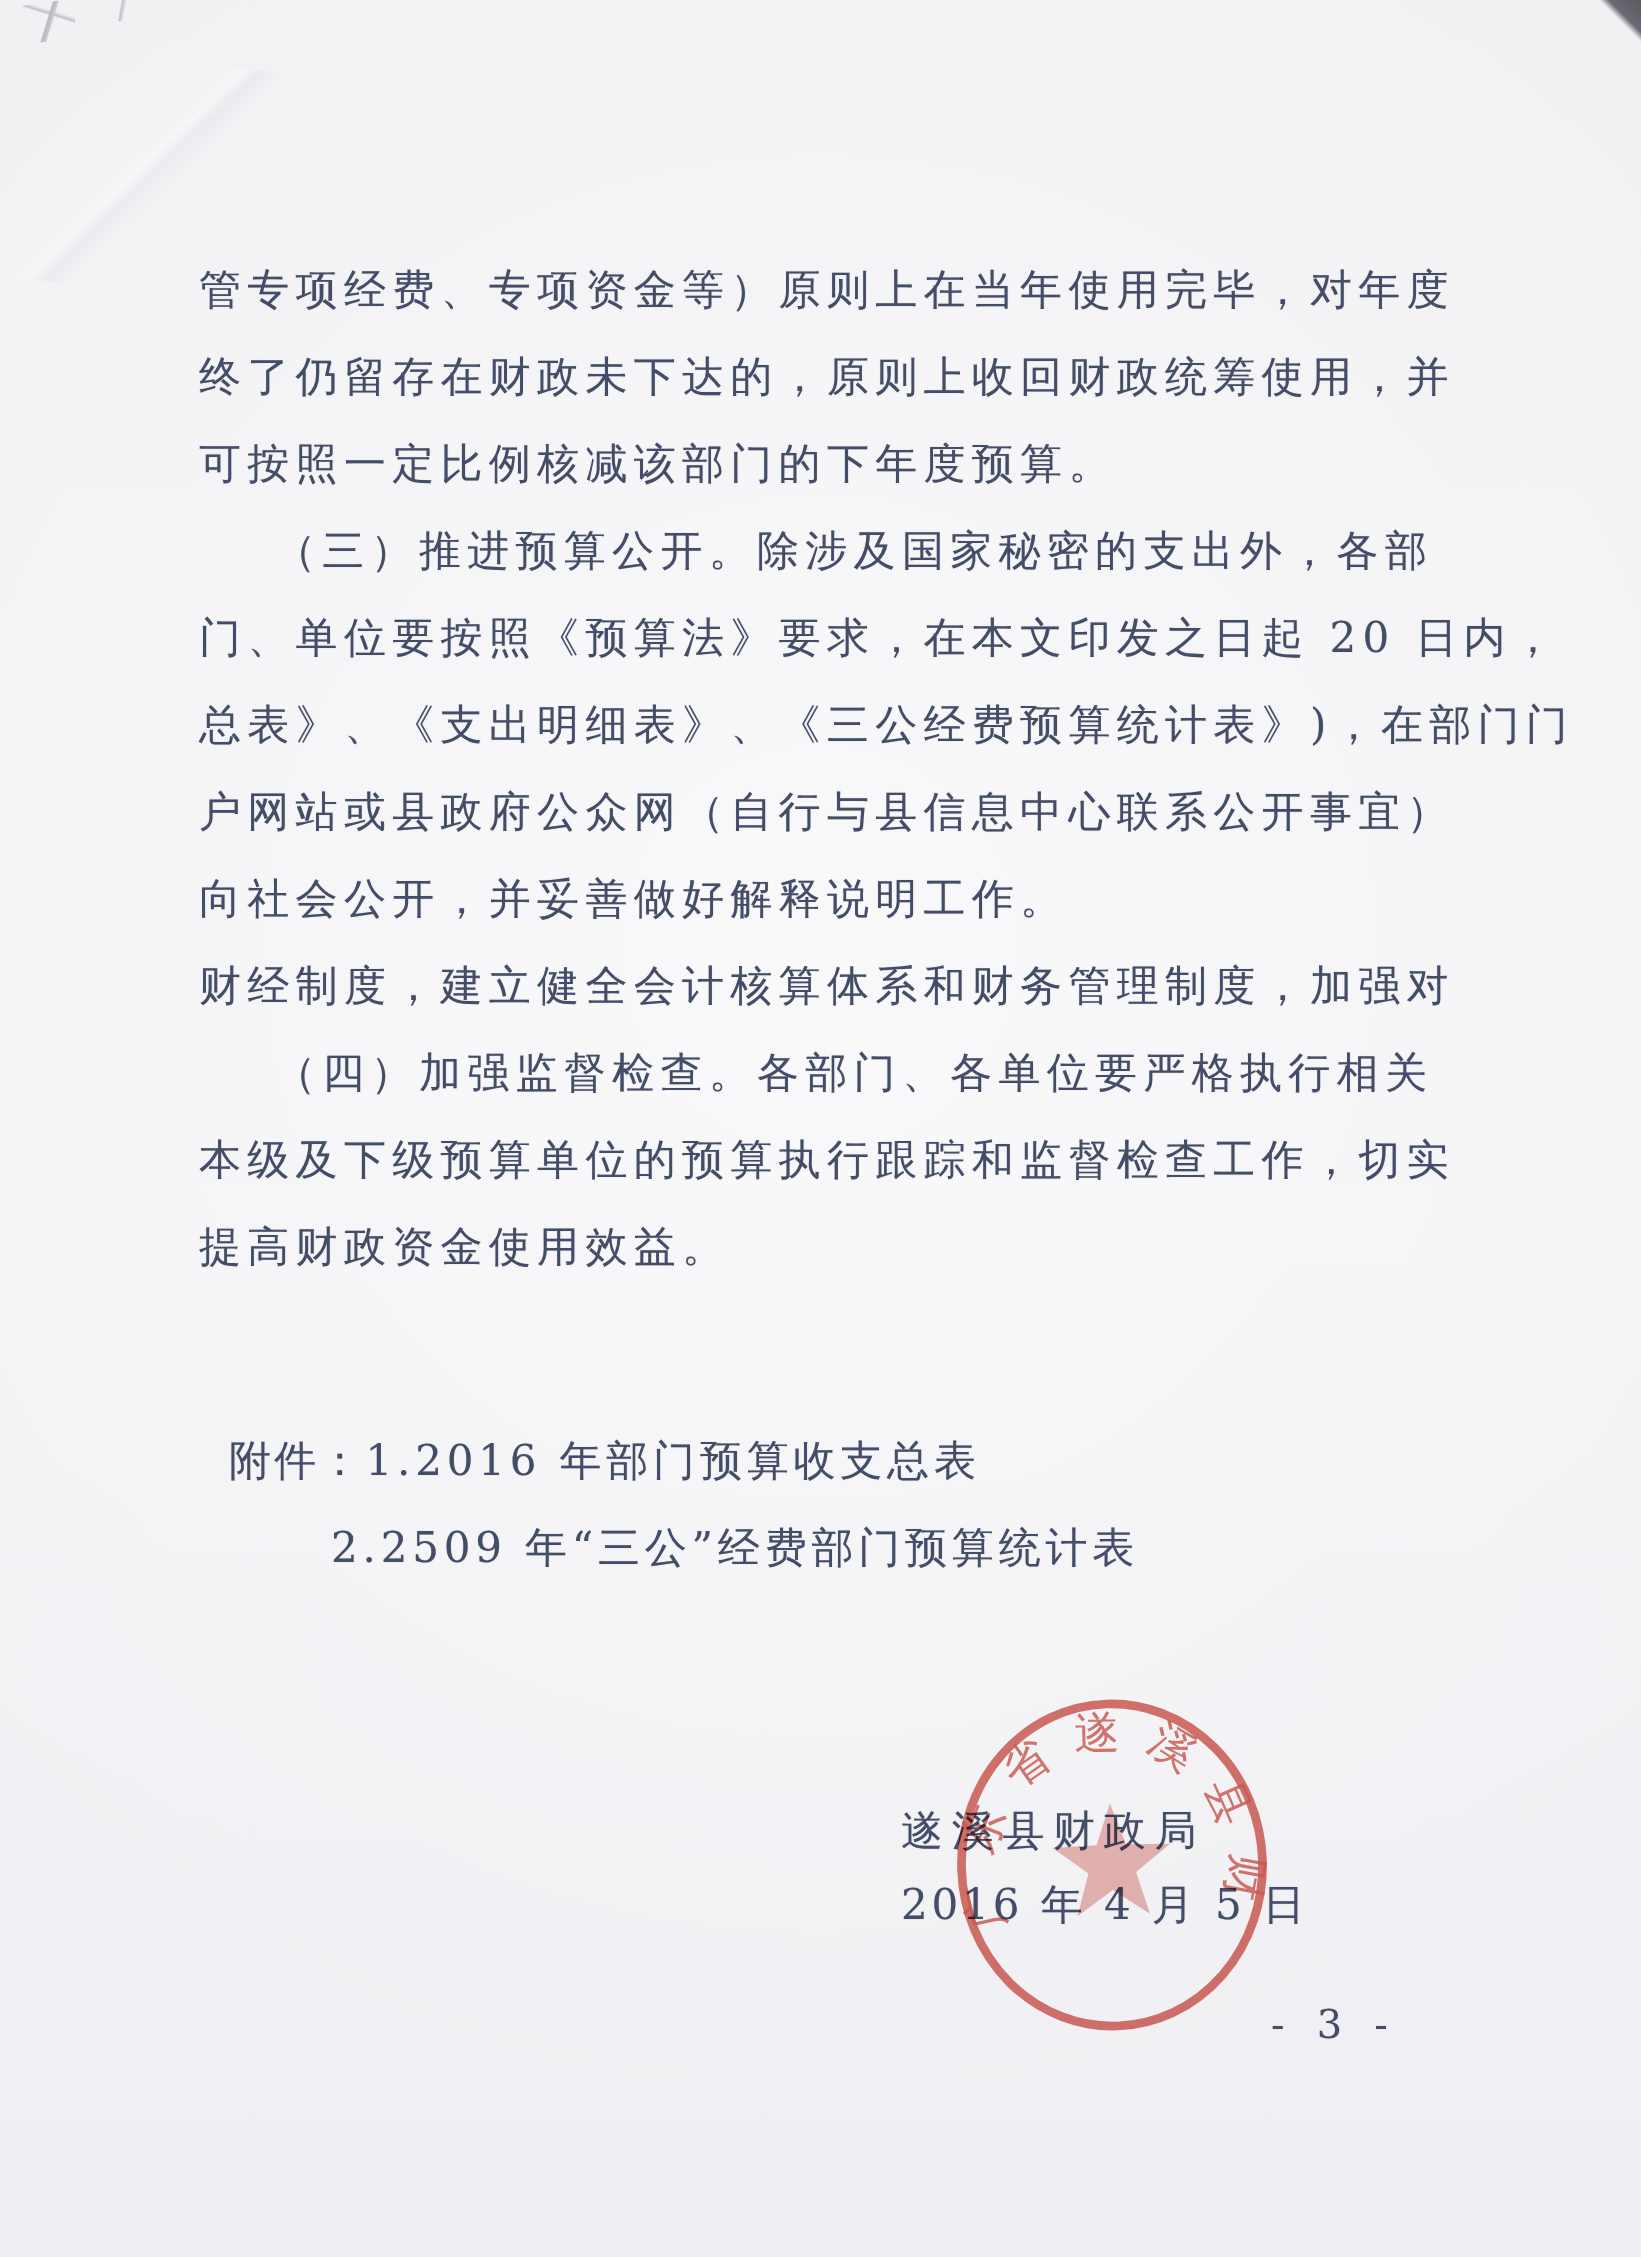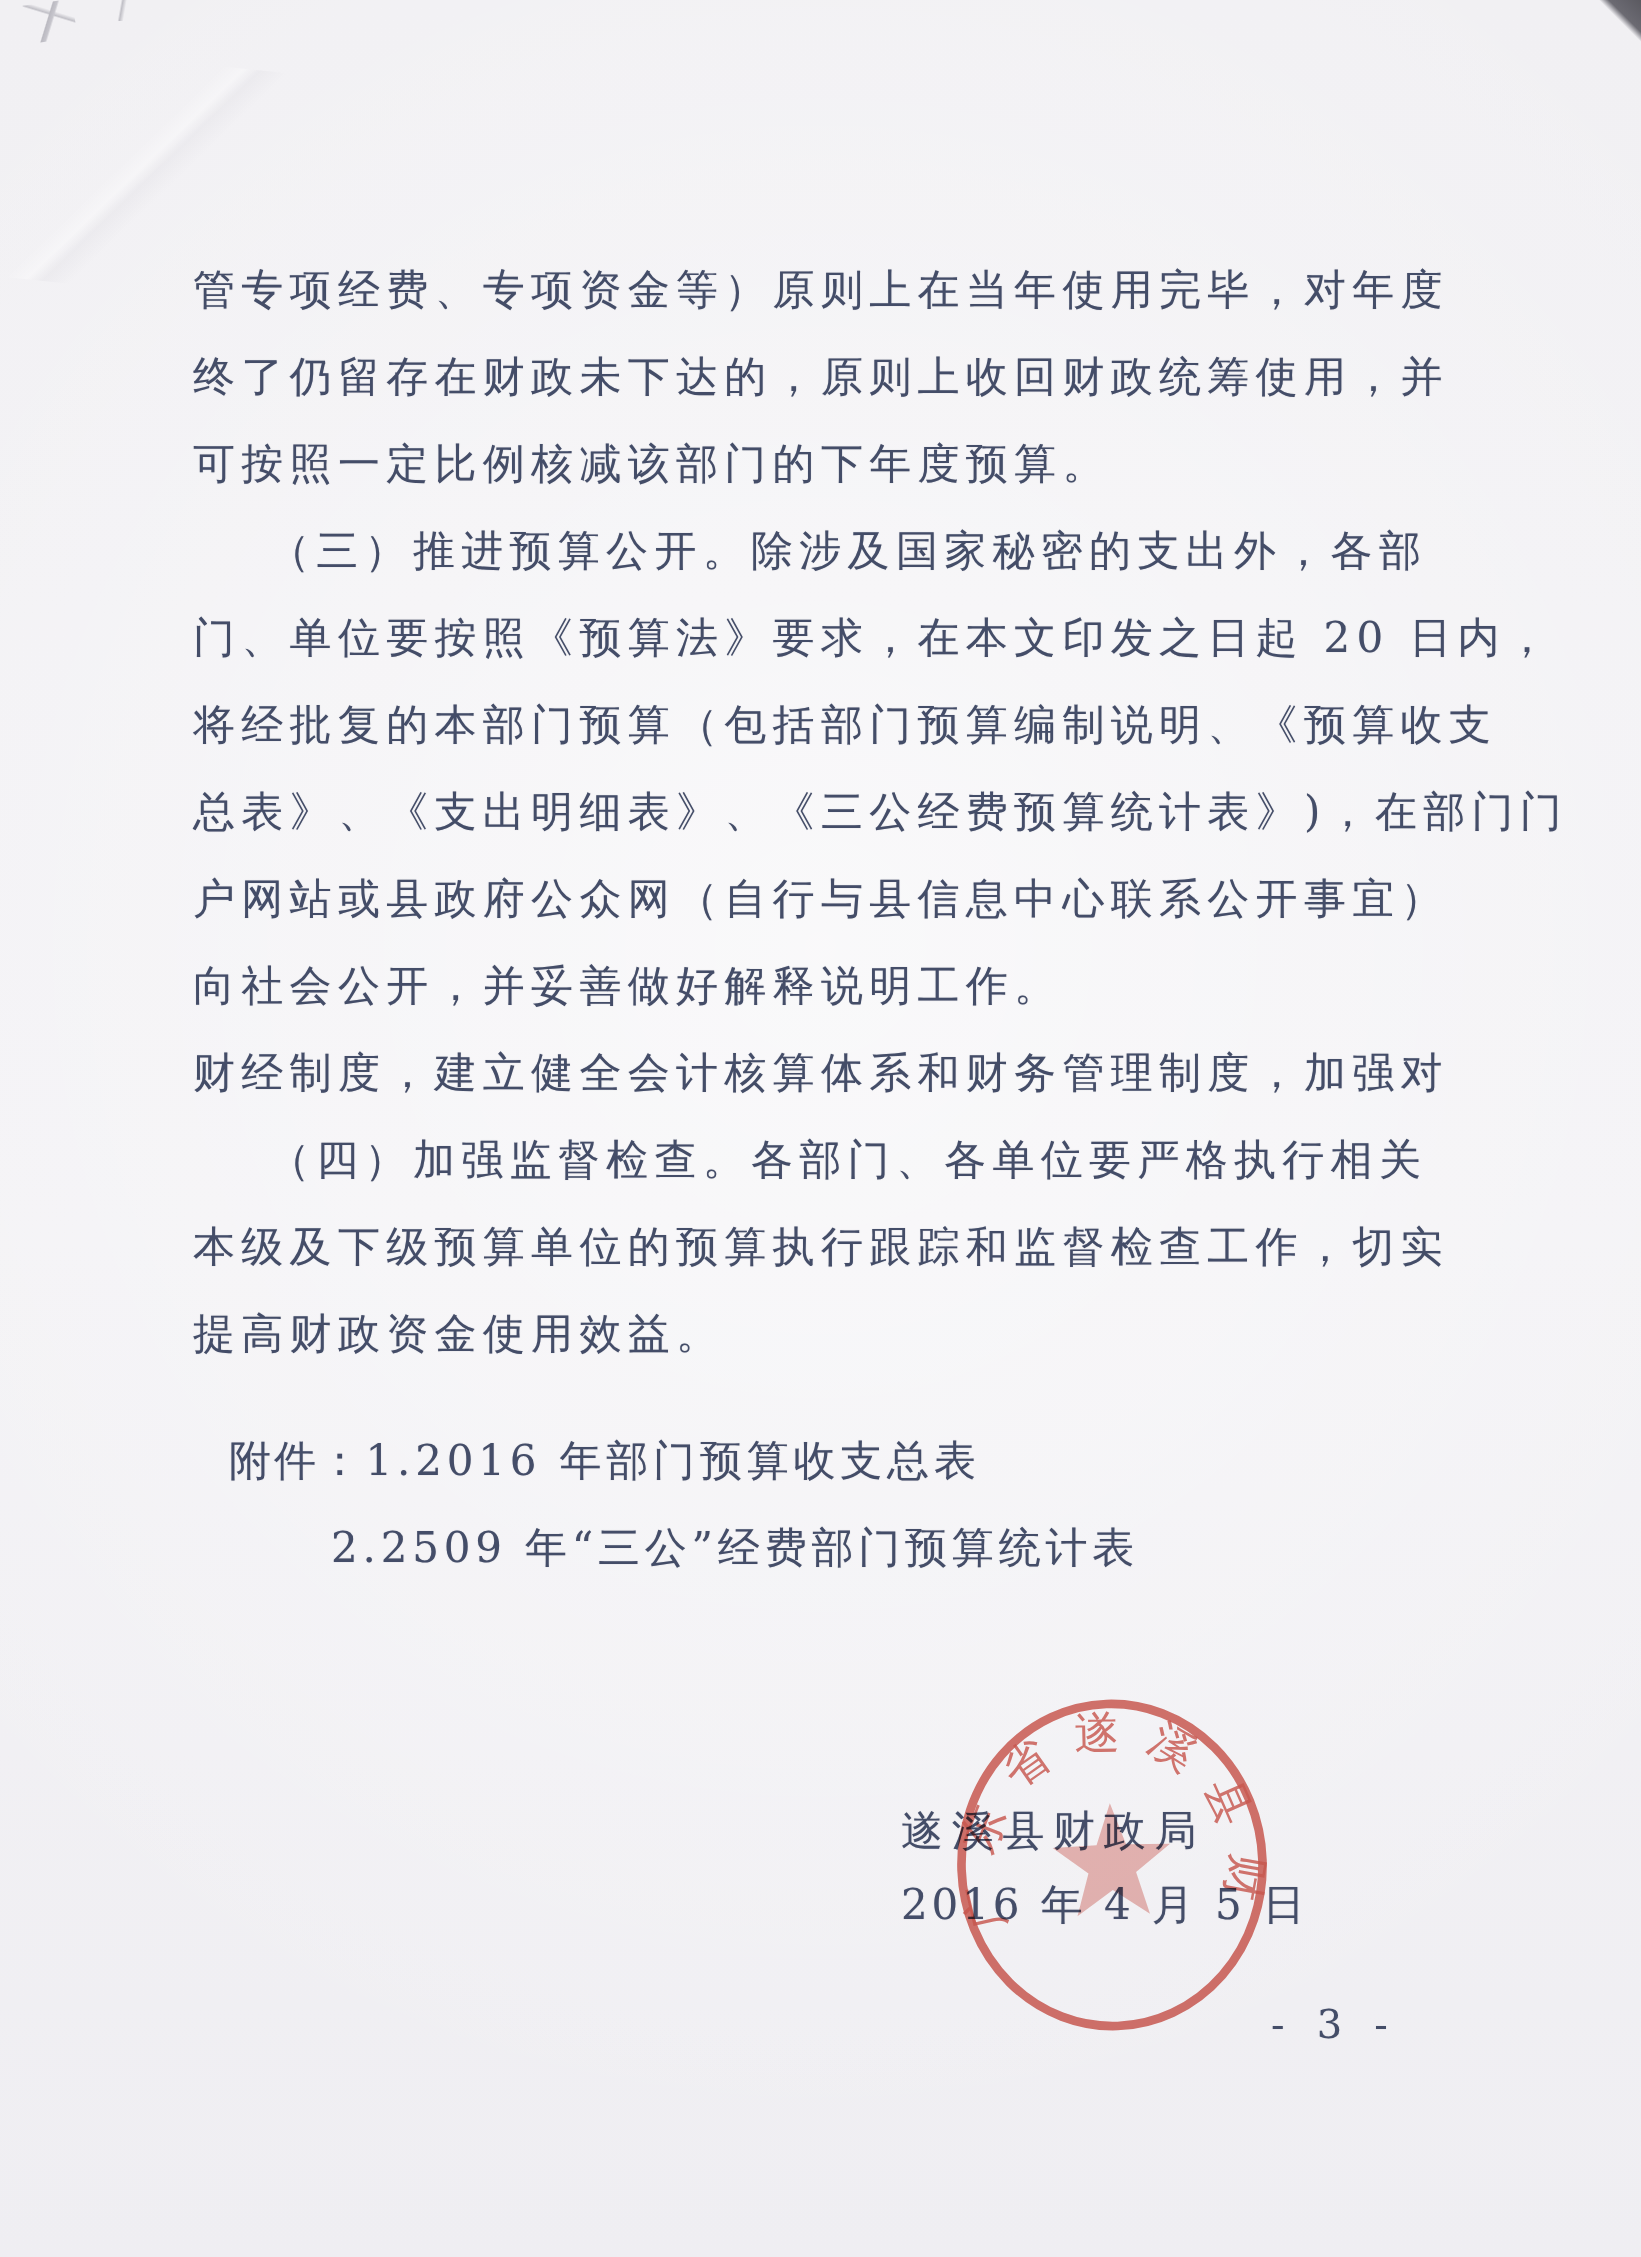--- a/index.html
+++ b/index.html
@@ -36,21 +36,21 @@
     right:0;top:0;width:68px;height:56px;opacity:.8;
     background:linear-gradient(225deg, #35343c 0%, #4a4952 26%, transparent 34%);
   }
   .crease-tl{
     left:-39px;top:58px;width:348px;height:232px;opacity:.35;
     background:linear-gradient(130deg, transparent 46%, rgba(255,255,255,.9) 50%, rgba(190,188,198,.35) 53%, transparent 58%);
     transform:rotate(6deg);
   }
   
   .body-text{
-    position:absolute;left:193px;top:246px;width:1247px;
+    position:absolute;left:199px;top:246px;width:1247px;
     color:var(--ink);
     font-size:42px;line-height:87px;letter-spacing:6.3px;
     text-shadow:0 0 1px rgba(68,77,104,.35);
     white-space:nowrap;
   }
   .t-line{height:87px;}
   .t-line.indent{padding-left:75px;}
   
   .attachments{
     position:absolute;left:193px;top:1417px;width:1247px;
@@ -103,21 +103,20 @@
   <div class="artifact a-tl2"></div>
   <div class="artifact a-tr"></div>
   <div class="artifact crease-tl"></div>
 
   <div class="body-text">
     <div class="t-line">管专项经费、专项资金等）原则上在当年使用完毕，对年度</div>
     <div class="t-line">终了仍留存在财政未下达的，原则上收回财政统筹使用，并</div>
     <div class="t-line">可按照一定比例核减该部门的下年度预算。</div>
     <div class="t-line indent">（三）推进预算公开。除涉及国家秘密的支出外，各部</div>
     <div class="t-line">门、单位要按照《预算法》要求，在本文印发之日起 20 日内，</div>
-    <div class="t-line">将经批复的本部门预算（包括部门预算编制说明、《预算收支</div>
     <div class="t-line">总表》、《支出明细表》、《三公经费预算统计表》)，在部门门</div>
     <div class="t-line">户网站或县政府公众网（自行与县信息中心联系公开事宜）</div>
     <div class="t-line">向社会公开，并妥善做好解释说明工作。</div>
     <div class="t-line">财经制度，建立健全会计核算体系和财务管理制度，加强对</div>
     <div class="t-line indent">（四）加强监督检查。各部门、各单位要严格执行相关</div>
     <div class="t-line">本级及下级预算单位的预算执行跟踪和监督检查工作，切实</div>
     <div class="t-line">提高财政资金使用效益。</div>
   </div>
 
   <div class="attachments">

